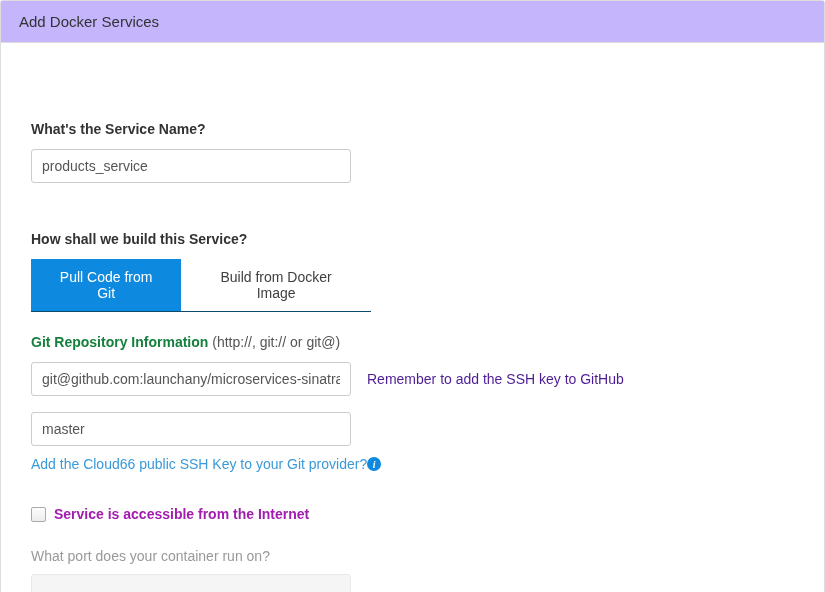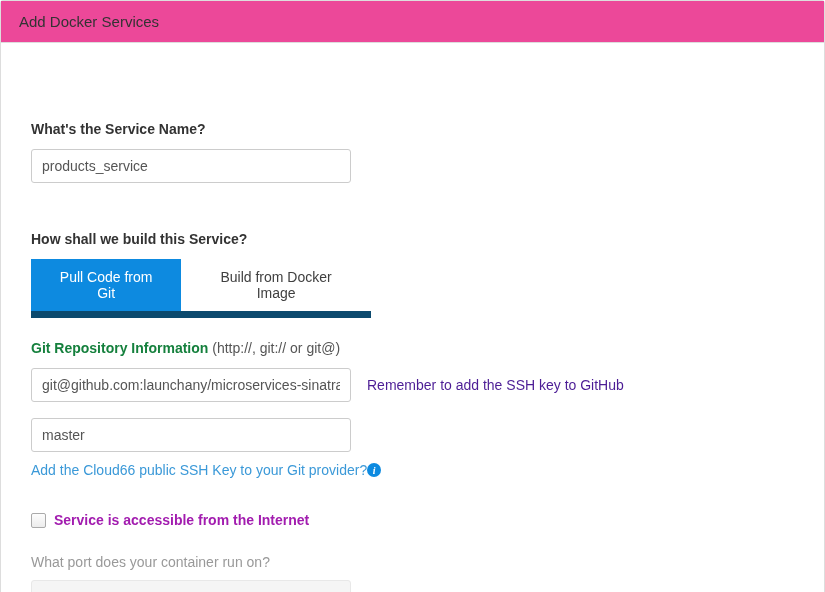--- a/index.html
+++ b/index.html
@@ -12,21 +12,21 @@
       font-size: 14px;
       color: #333;
       background: #fff;
     }
     .container {
       width: 825px;
       border: 1px solid #ddd;
       border-radius: 3px;
     }
     .panel-header {
-      background: #ec4899;
+      background: #c4b5fd;
       border-bottom: 1px solid #ddd;
       padding: 12px 18px;
       font-size: 15px;
       color: #333;
     }
     .panel-body {
       padding: 30px 30px 20px 30px;
     }
     .section-label {
       font-weight: bold;
@@ -50,21 +50,21 @@
       color: #999;
     }
     .section {
       margin-bottom: 38px;
     }
     .section-tight {
       margin-bottom: 22px;
     }
     .tabs {
       display: flex;
-      border-bottom: 7px solid #0c4a6e;
+      border-bottom: 1px solid #0c4a6e;
       width: 340px;
     }
     .tab {
       padding: 10px 18px;
       font-size: 14px;
       cursor: pointer;
       border: none;
       background: transparent;
       color: #404040;
     }

